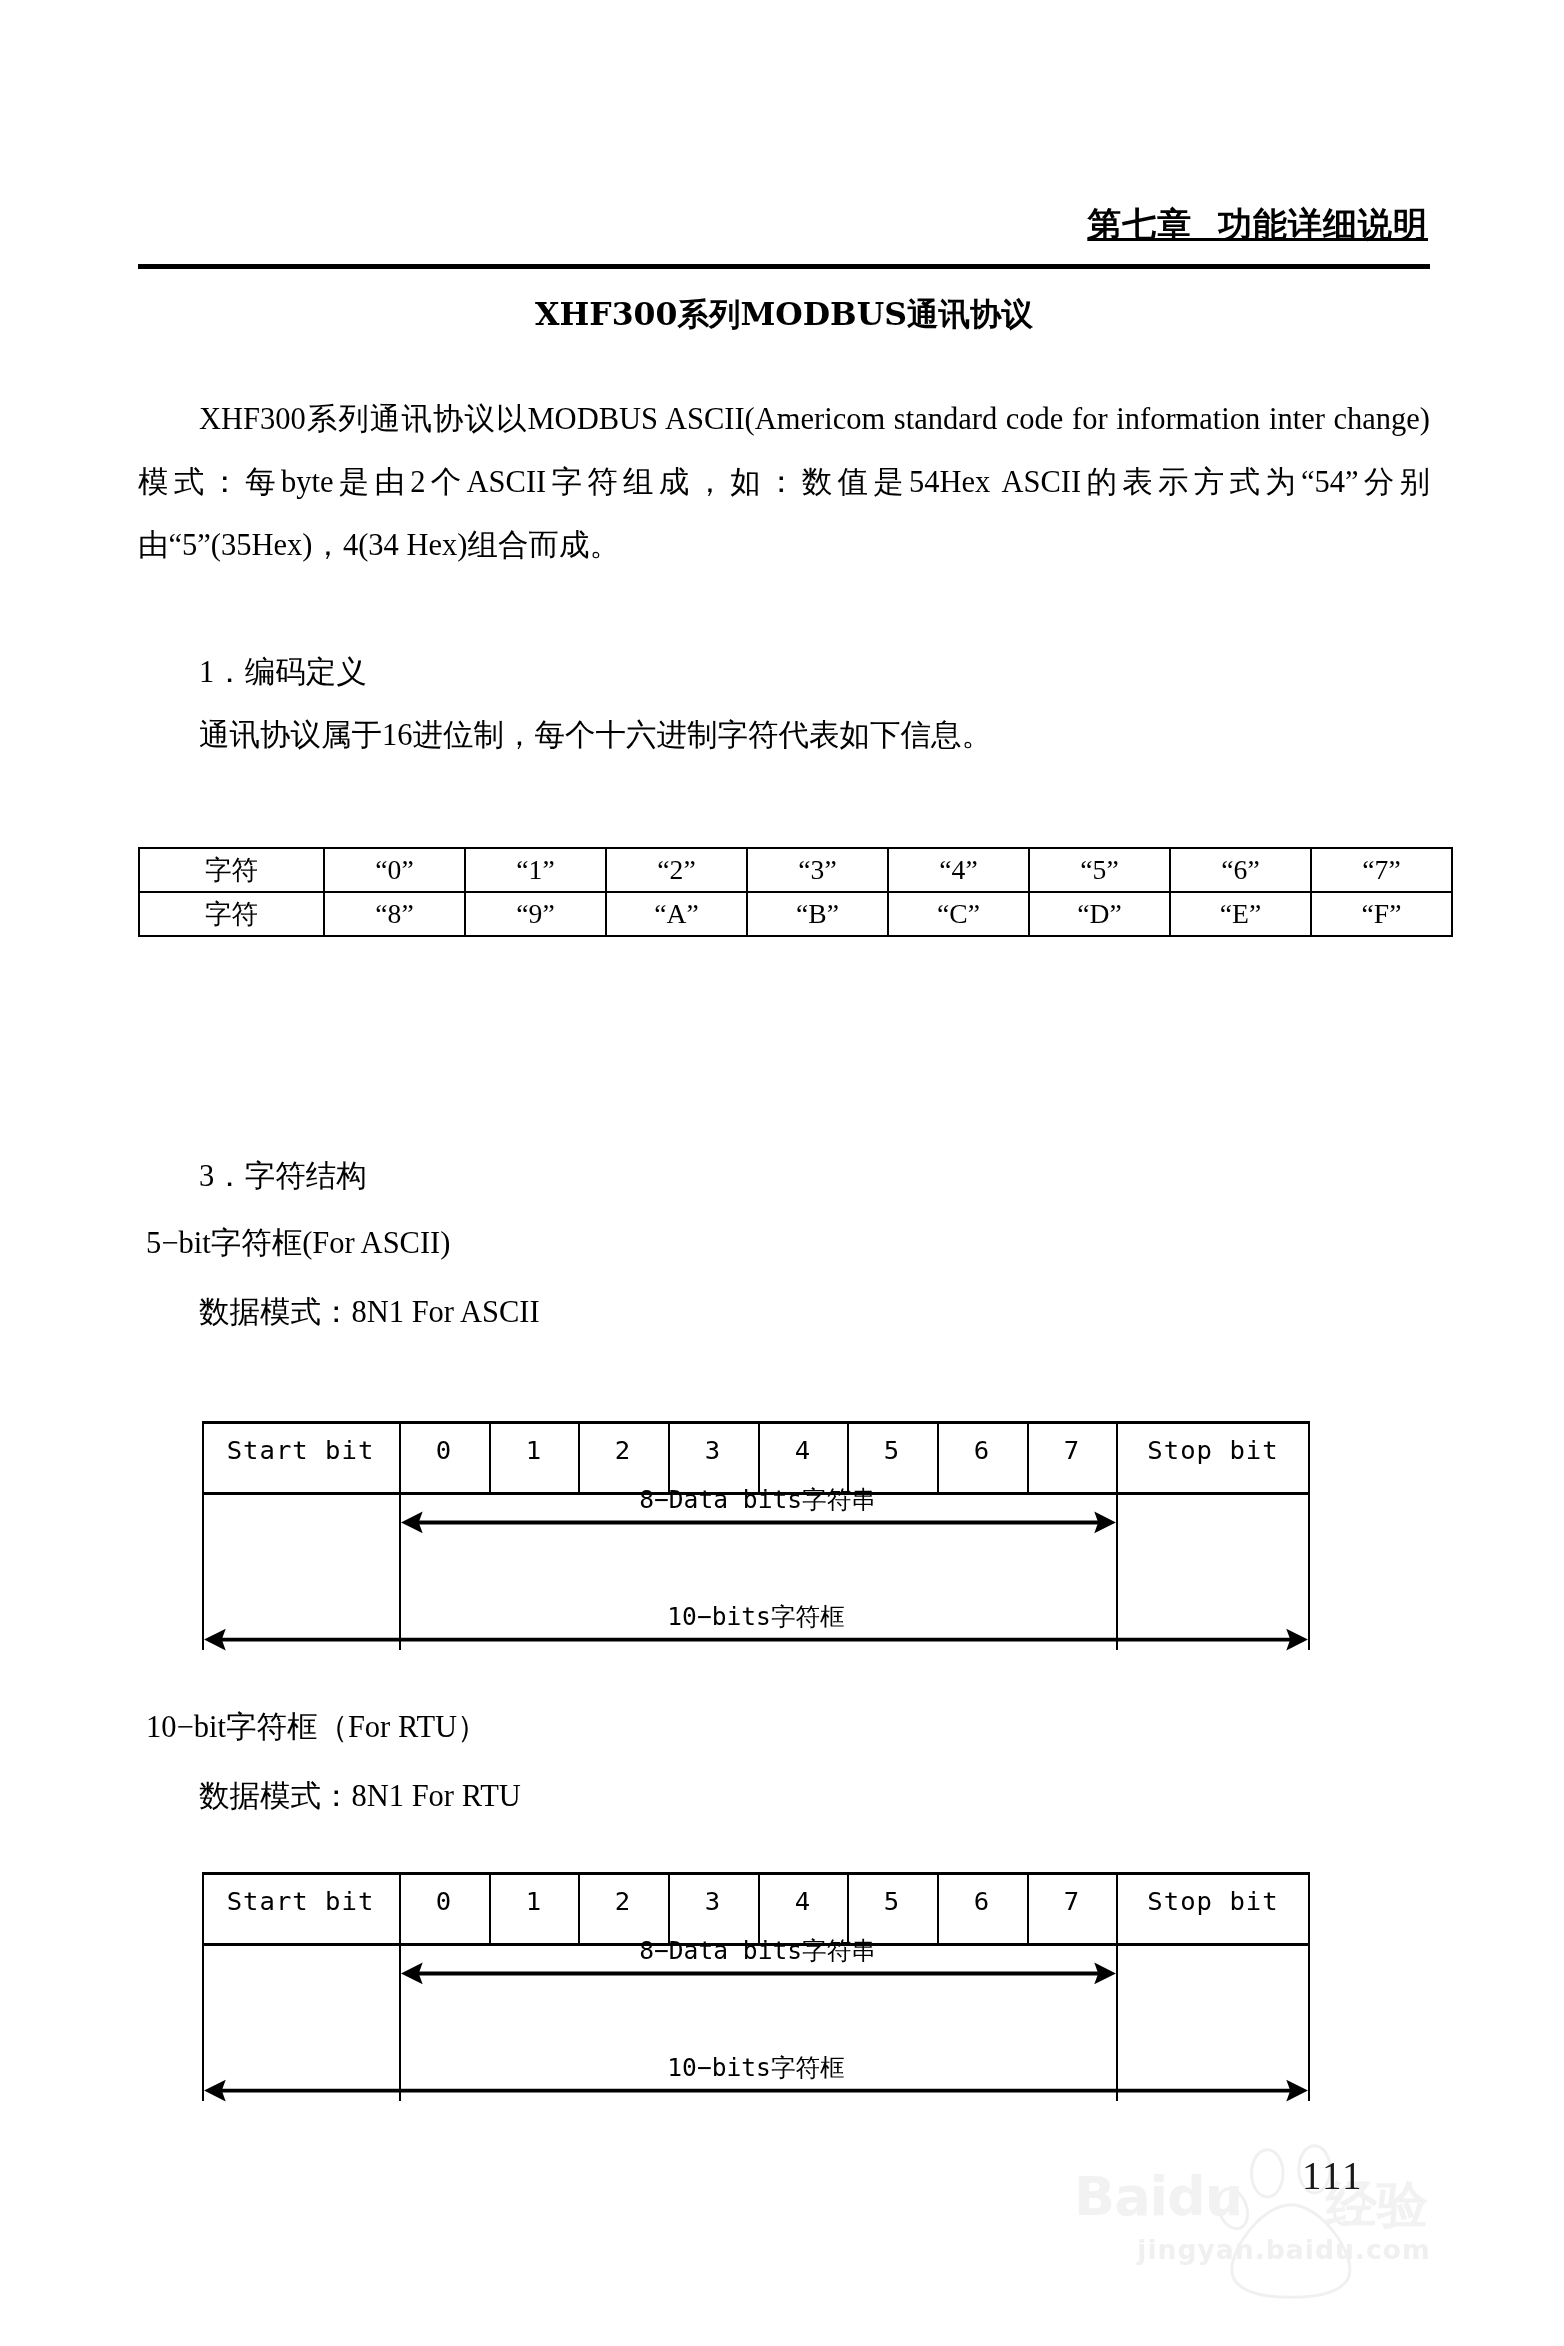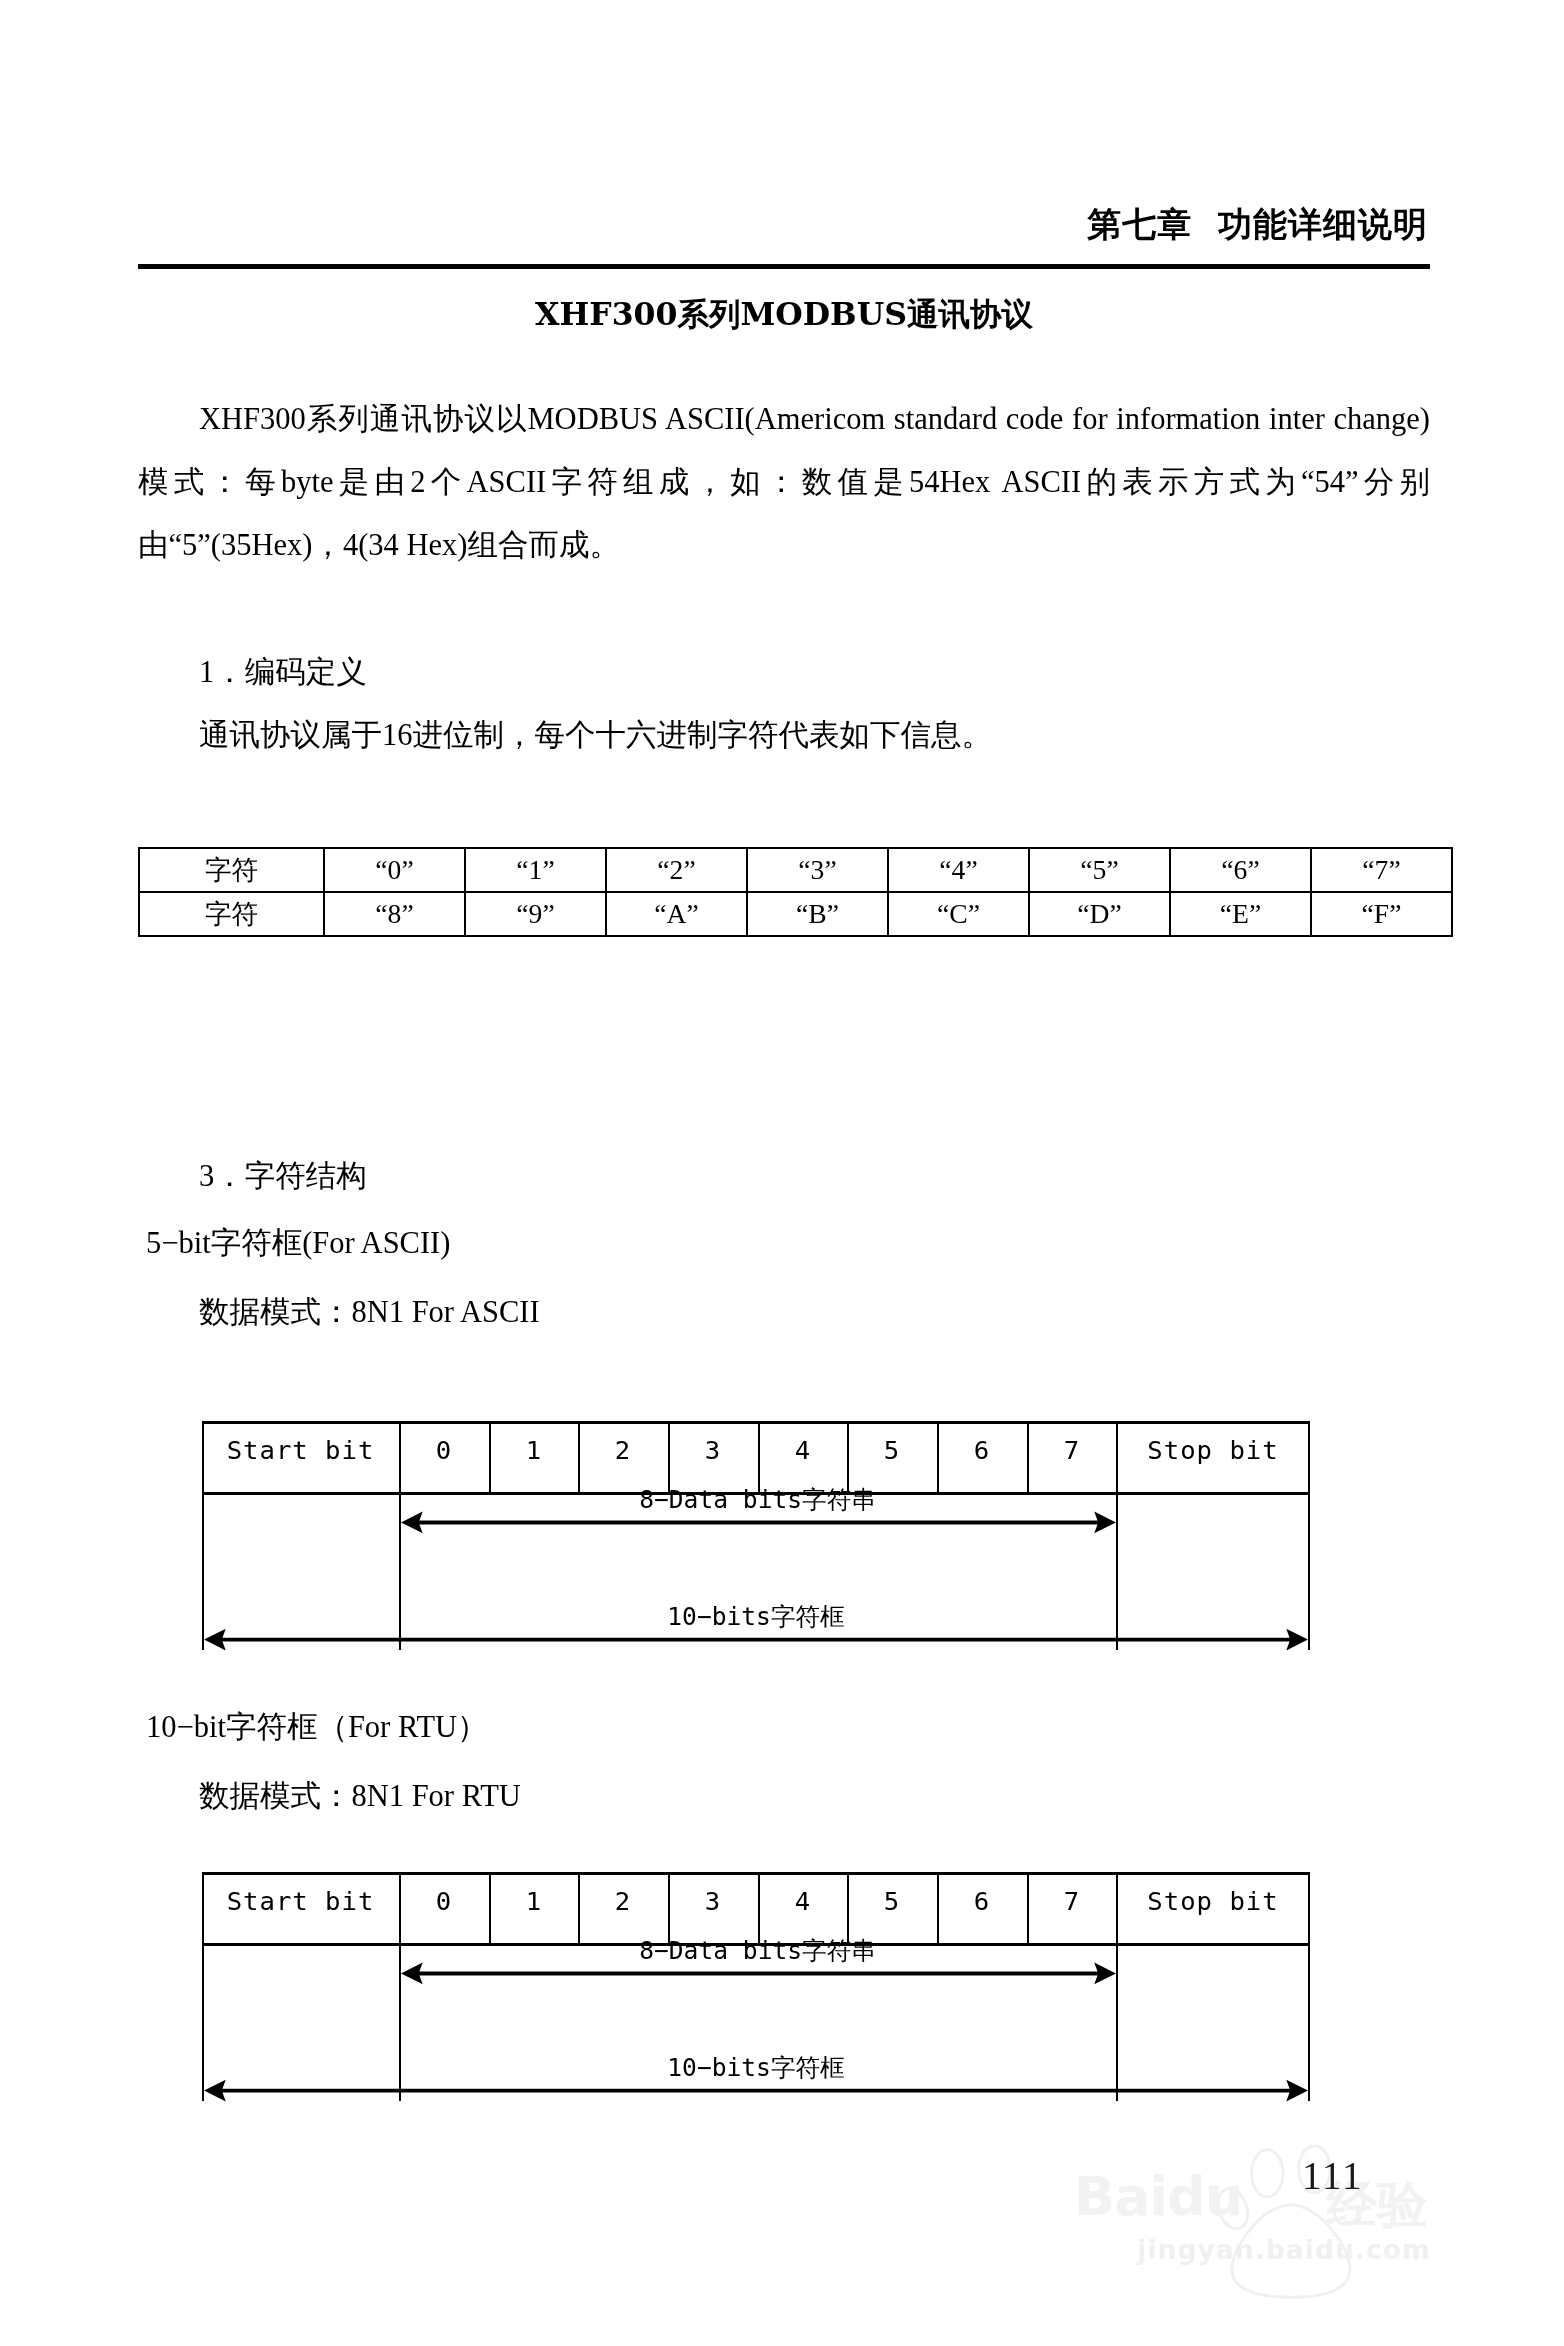--- a/index.html
+++ b/index.html
@@ -32,20 +32,21 @@
     width: 1290px;
     text-align: right;
   }
   .header-title {
     font-family: "DejaVu Sans", sans-serif;
     font-weight: bold;
     font-size: 34px;
     letter-spacing: 1px;
     color: #000;
     white-space: pre;
+    text-decoration: underline;
   }
   .header-rule {
     position: absolute;
     left: 138px;
     top: 264px;
     width: 1292px;
     height: 4.9px;
     background: #000;
   }
 

